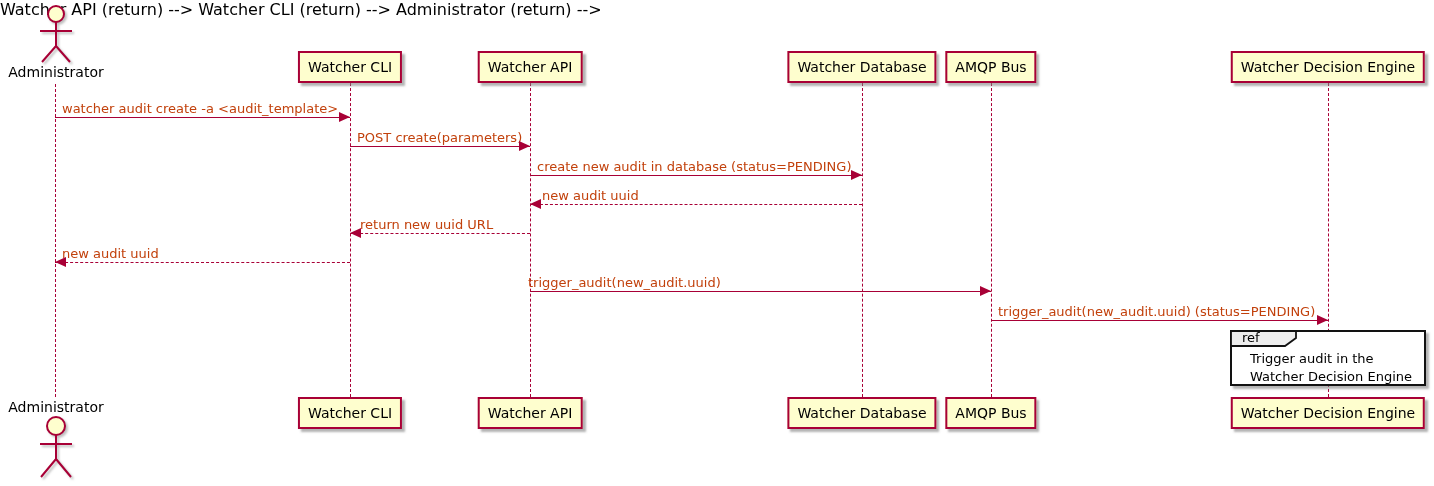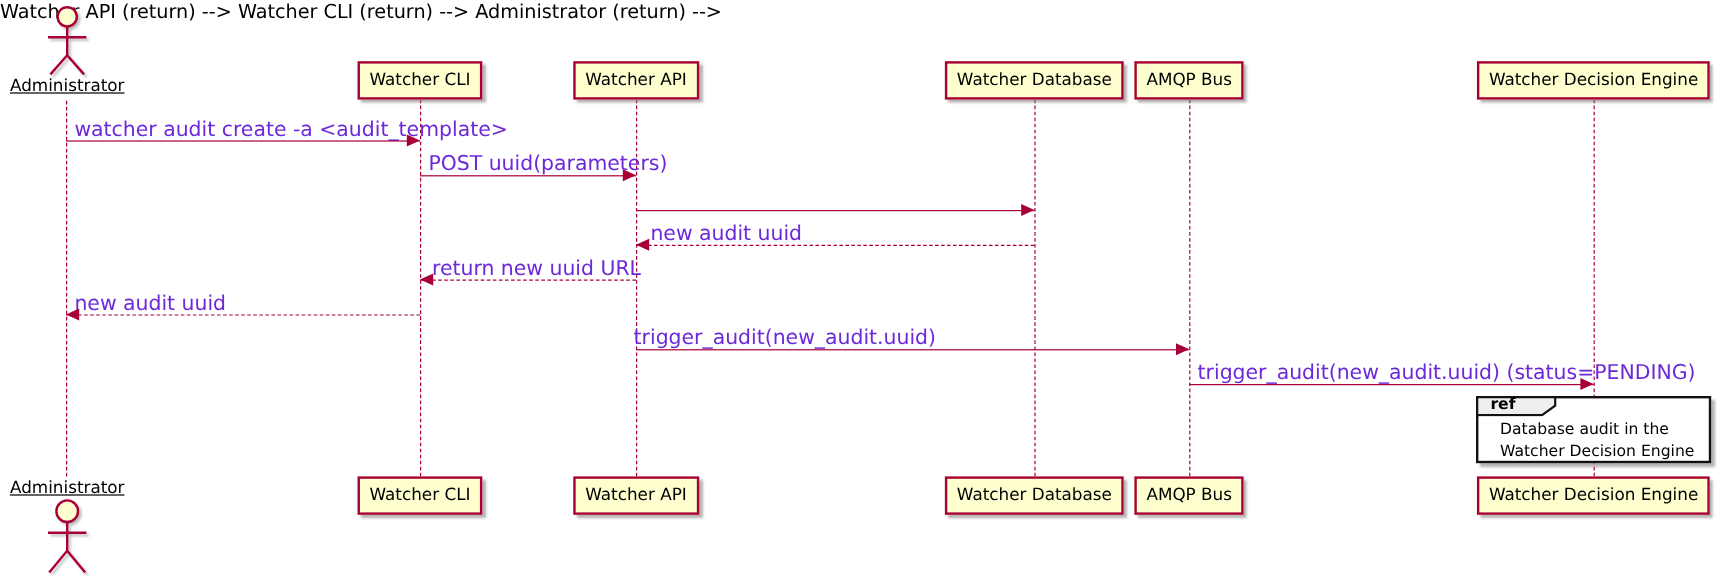--- a/index.html
+++ b/index.html
@@ -12,47 +12,47 @@
     position:absolute;width:0;border-left:1px dashed #A80036;top:83px;height:314px;
   }
   .participant{
     position:absolute;transform:translateX(-50%);
     background:#FEFECE;border:2px solid #A80036;
     padding:5px 8px;font-size:14px;line-height:18px;white-space:nowrap;
     box-shadow:3px 3px 2px rgba(125,125,125,.58);text-align:center;
   }
   .actor-label{
     position:absolute;transform:translateX(-50%);
-    font-size:14px;line-height:18px;white-space:nowrap;text-decoration:underline;
+    font-size:14px;line-height:18px;white-space:nowrap;
   }
   .actor-figure{position:absolute;filter:drop-shadow(2.5px 2.5px 1px rgba(125,125,125,.5));}
   .msg-line{position:absolute;height:0;}
   .msg-line.solid{border-top:1px solid #A80036;}
   .msg-line.dashed{border-top:1px dashed #A80036;}
   .arrow-r{
     position:absolute;width:0;height:0;
     border-top:5px solid transparent;border-bottom:5px solid transparent;
     border-left:11px solid #A80036;
   }
   .arrow-l{
     position:absolute;width:0;height:0;
     border-top:5px solid transparent;border-bottom:5px solid transparent;
     border-right:11px solid #A80036;
   }
   .msg-label{
-    position:absolute;font-size:17px;line-height:15px;white-space:nowrap;color:#6d28d9;
+    position:absolute;font-size:13px;line-height:15px;white-space:nowrap;color:#c2410c;
   }
   .ref-box{
     position:absolute;left:1230px;top:330px;width:192px;height:52px;
     background:#ffffff;border:2px solid #121212;
     box-shadow:3px 3px 2px rgba(125,125,125,.58);
   }
   .ref-tab{position:absolute;left:-2px;top:-2px;width:68px;height:17px;}
   .ref-kw{
-    position:absolute;left:12px;top:0px;font-size:13px;font-weight:bold;line-height:16px;
+    position:absolute;left:12px;top:0px;font-size:13px;font-weight:normal;line-height:16px;
   }
   .ref-body{
     padding:18px 0 0 18px;font-size:13px;line-height:18px;white-space:nowrap;
   }
 </style>
 </head>
 <body>
 
 <div id="canvas">
 
@@ -91,25 +91,26 @@
   <div class="participant" style="left:862px;top:397px">Watcher Database</div>
   <div class="participant" style="left:991px;top:397px">AMQP Bus</div>
   <div class="participant" style="left:1328px;top:397px">Watcher Decision Engine</div>
 
   
   <div class="msg-label" style="left:62px;top:101px">watcher audit create -a &lt;audit_template&gt;</div>
   <div class="msg-line solid" style="left:55px;top:117px;width:295px"></div>
   <div class="arrow-r" style="left:339px;top:112px"></div>
 
   
-  <div class="msg-label" style="left:357px;top:130px">POST uuid(parameters)</div>
+  <div class="msg-label" style="left:357px;top:130px">POST create(parameters)</div>
   <div class="msg-line solid" style="left:350px;top:146px;width:180px"></div>
   <div class="arrow-r" style="left:519px;top:141px"></div>
 
   
+  <div class="msg-label" style="left:537px;top:159px">create new audit in database (status=PENDING)</div>
   <div class="msg-line solid" style="left:530px;top:175px;width:332px"></div>
   <div class="arrow-r" style="left:851px;top:170px"></div>
 
    Watcher API (return) --&gt;
   <div class="msg-label" style="left:542px;top:188px">new audit uuid</div>
   <div class="msg-line dashed" style="left:530px;top:204px;width:332px"></div>
   <div class="arrow-l" style="left:530px;top:199px"></div>
 
    Watcher CLI (return) --&gt;
   <div class="msg-label" style="left:360px;top:217px">return new uuid URL</div>
@@ -133,18 +134,18 @@
 
   
   <div class="ref-box">
     <div class="ref-tab">
       <svg width="68" height="17" viewBox="0 0 68 17">
         <path d="M1,1 H66 V8 L55,16 H1 Z" fill="#EEEEEE" stroke="#121212" stroke-width="1.8"></path>
       </svg>
       <span class="ref-kw">ref</span>
     </div>
     <div class="ref-body">
-      <div>Database audit in the</div>
+      <div>Trigger audit in the</div>
       <div>Watcher Decision Engine</div>
     </div>
   </div>
 
 </div>
 
 </body></html>

